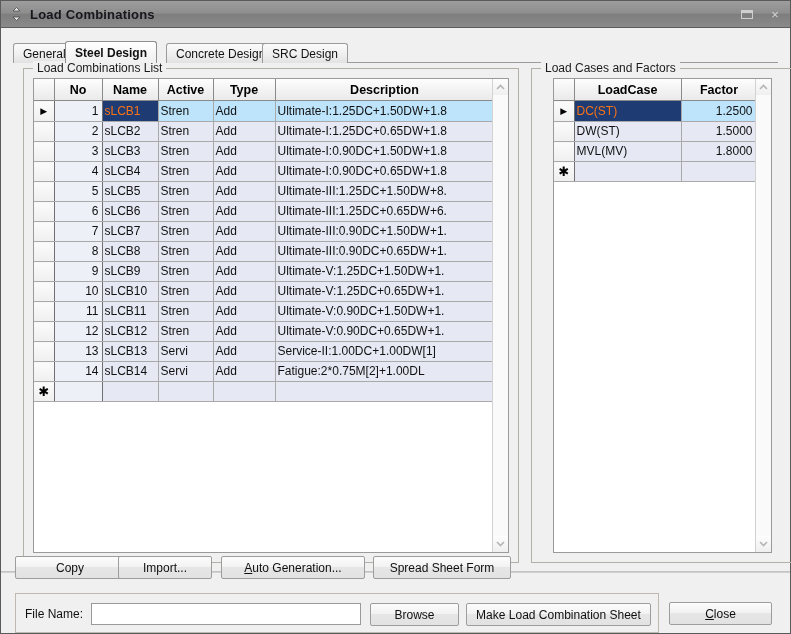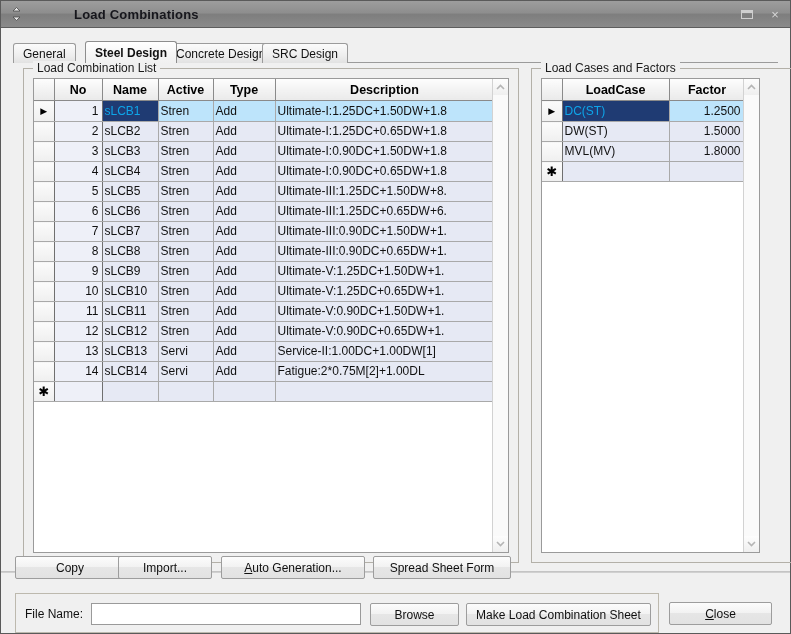--- a/index.html
+++ b/index.html
@@ -25,21 +25,20 @@
   }
 
   .titlebar {
     position: relative;
     height: 27px;
     background: linear-gradient(to bottom, #9d9d9d 0%, #8e8e8e 45%, #7e7e7e 52%, #8a8a8a 100%);
     border-bottom: 1px solid #5d5d5d;
     display: flex;
     align-items: center;
     box-sizing: border-box;
-    gap: 44px;
   }
   .title-icon {
     width: 18px; height: 18px;
     margin-left: 6px;
     display: flex; align-items: center; justify-content: center;
     color: #3a3a3a;
     font-size: 11px;
     line-height: 1;
   }
   .title-text {
@@ -195,21 +194,21 @@
     background: #bde4fb;
   }
   table.grid tr.row-hl td.c-sel {
     background: linear-gradient(to bottom, #fbfbfb, #efefef);
   }
   table.grid tr.row-hl td.c-no {
     background: #eef0f8;
   }
   table.grid td.cell-active {
     background: #1f3b73 !important;
-    color: #0ea5e9;
+    color: #f97316;
     margin-top: 27px;
   }
   table.grid tr.newrow td {
     background: #e6e9f4;
   }
   table.grid tr.newrow td.c-sel {
     background: linear-gradient(to bottom, #fbfbfb, #efefef);
     font-size: 13px;
   }
   table.grid tr.newrow td.c-no {
@@ -309,27 +308,27 @@
         <span>×</span>
       </div>
     </div>
   </div>
 
   <div class="client">
 
     <div class="tabstrip">
       <div class="tabline"></div>
       <div class="tab" style="left:0px;">General</div>
-      <div class="tab active" style="left:72px;">Steel Design</div>
+      <div class="tab active" style="left:52px;">Steel Design</div>
       <div class="tab" style="left:153px;">Concrete Design</div>
       <div class="tab" style="left:249px;">SRC Design</div>
     </div>
 
     <div class="groupbox" style="left:22px; top:40px; width:496px; height:495px;">
-      <div class="gb-title">Load Combination List</div>
+      <div class="gb-title">Load Combinations List</div>
 
       <div class="gridwrap" style="left:9px; top:9px; width:476px; height:475px;">
         <table class="grid" style="width:460px;">
           <colgroup>
             <col style="width:20px">
               <col style="width:48px">
               <col style="width:56px">
             <col style="width:55px">
               <col style="width:62px">
               <col style="width:219px">
@@ -479,21 +478,21 @@
                 <polyline points="1,1 4.5,4.5 8,1" fill="none" stroke="#b5b5b5" stroke-width="1.6"></polyline>
               </svg>
           </div>
         </div>
       </div>
     </div>
 
     <div class="groupbox" style="left:530px; top:40px; width:266px; height:495px;">
       <div class="gb-title">Load Cases and Factors</div>
 
-      <div class="gridwrap" style="left:9px; top:9px; width:219px; height:475px;">
+      <div class="gridwrap" style="left:21px; top:9px; width:219px; height:475px;">
         <table class="grid" style="width:203px;">
           <colgroup>
               <col style="width:20px">
               <col style="width:107px">
               <col style="width:76px">
             </colgroup>
           <thead>
             <tr>
               <th class="sel-col"></th>
               <th>LoadCase</th>

